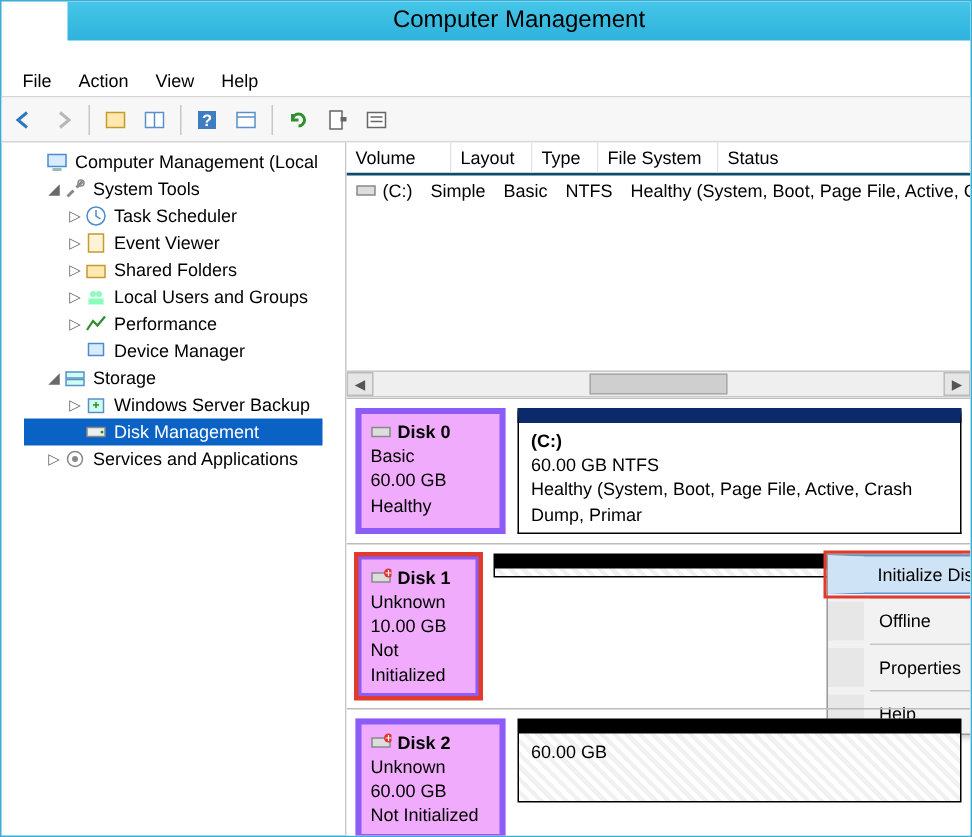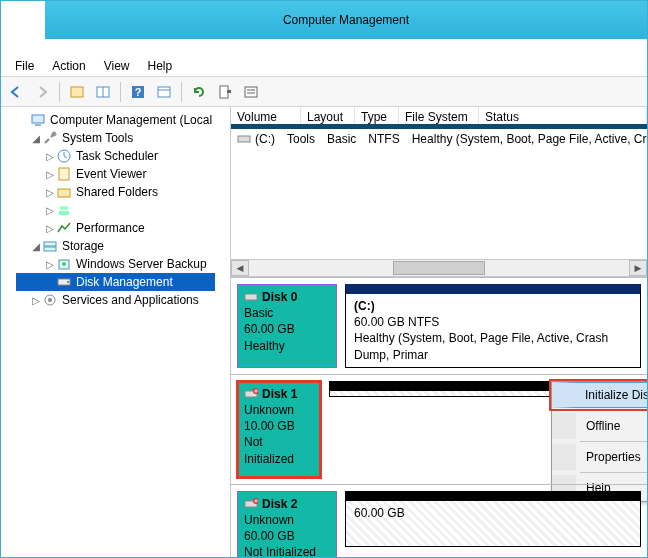--- a/index.html
+++ b/index.html
@@ -9,25 +9,25 @@
     font-size: 12px;
     background: #fff;
     width: 648px;
     height: 558px;
     overflow: hidden;
     border: 1px solid #3aaed4;
   }
   .titlebar {
     background: linear-gradient(#45c5e8, #2fb3dc);
     color: #000;
-    height: 38px;
+    height: 26px;
     display: flex;
     align-items: center;
     justify-content: center;
-    font-size: 12px;
+    font-size: 16px;
     position: relative;
     margin-left: 44px;
   }
   .titlebar .title { font-weight: normal; }
   .menubar {
     height: 22px;
     display: flex;
     align-items: center;
     padding: 0 6px;
     gap: 2px;
@@ -100,21 +100,21 @@
   .right {
     flex: 1;
     display: flex;
     flex-direction: column;
     overflow: hidden;
   }
   .vol-header {
     display: flex;
     background: #fff;
     height: 22px;
-    border-bottom: 5px solid #0c4a6e;
+    border-bottom: 2px solid #0c4a6e;
   }
   .vol-header .col {
     border-right: 1px solid #e4e4e4;
     padding: 3px 6px;
     font-weight: normal;
     background: #fff;
   }
   .vol-row {
     display: flex;
     height: 20px;
@@ -157,22 +157,22 @@
   .disk-panel {
     display: flex;
     border-top: 1px solid #bcbcbc;
     padding: 6px 6px;
     min-height: 84px;
     gap: 8px;
     position: relative;
   }
   .disk-left {
     width: 100px;
-    background: #14b8a6;
-    border: 1px solid #8b5cf6;
+    background: #f0abfc;
+    border: 4px solid #8b5cf6;
     padding: 4px 6px;
     line-height: 1.35;
   }
   .disk-left .dname { font-weight: bold; }
   .disk-right {
     flex: 1;
     display: flex;
     flex-direction: column;
   }
   .vol-strip {
@@ -341,29 +341,39 @@
     </div>
     <div class="tree-row" style="padding-left:28px">
       <span class="twisty">▷</span>
       <span class="tree-icon">
           <svg width="16" height="16">
             <circle cx="6" cy="6" r="2" fill="#8fb"></circle>
             <circle cx="10" cy="6" r="2" fill="#8fb"></circle>
             <rect x="3" y="9" width="10" height="4" fill="#8fb"></rect>
           </svg>
         </span>
+      <span class="tree-label">Local Users and Groups</span>
     </div>
     <div class="tree-row" style="padding-left:28px">
       <span class="twisty">▷</span>
       <span class="tree-icon">
           <svg width="16" height="16">
             <path d="M2 12 L6 6 L9 9 L14 3" fill="none" stroke="#2f8f2f" stroke-width="1.5"></path>
           </svg>
         </span>
       <span class="tree-label">Performance</span>
+    </div>
+    <div class="tree-row" style="padding-left:28px">
+      <span class="twisty blank">▷</span>
+      <span class="tree-icon">
+          <svg width="16" height="16">
+            <rect x="3" y="3" width="10" height="8" fill="#d9ecff" stroke="#4b8bce"></rect>
+          </svg>
+        </span>
+      <span class="tree-label">Device Manager</span>
     </div>
     <div class="tree-row" style="padding-left:14px">
       <span class="twisty">◢</span>
       <span class="tree-icon">
           <svg width="16" height="16">
             <rect x="2" y="4" width="12" height="4" fill="#cfe" stroke="#5a8fca"></rect>
             <rect x="2" y="9" width="12" height="4" fill="#cfe" stroke="#5a8fca"></rect>
           </svg>
         </span>
       <span class="tree-label">Storage</span>
@@ -411,21 +421,21 @@
     <div class="vol-list">
       <div class="vol-row">
         <div class="cell" style="width:70px;display:flex;align-items:center;gap:4px">
           <span>
               <svg width="14" height="14">
                 <rect x="1" y="4" width="12" height="6" fill="#ddd" stroke="#888"></rect>
               </svg>
             </span>
           <span>(C:)</span>
         </div>
-        <div class="cell" style="width:54px">Tools</div>
+        <div class="cell" style="width:54px">Simple</div>
         <div class="cell" style="width:44px">Basic</div>
         <div class="cell" style="width:80px">NTFS</div>
         <div class="cell" style="flex:1">Healthy (System, Boot, Page File, Active, Cr</div>
       </div>
     </div>
 
     <div class="hscroll">
       <div class="arrow">◀</div>
       <div class="track">
           <div class="thumb"></div>

